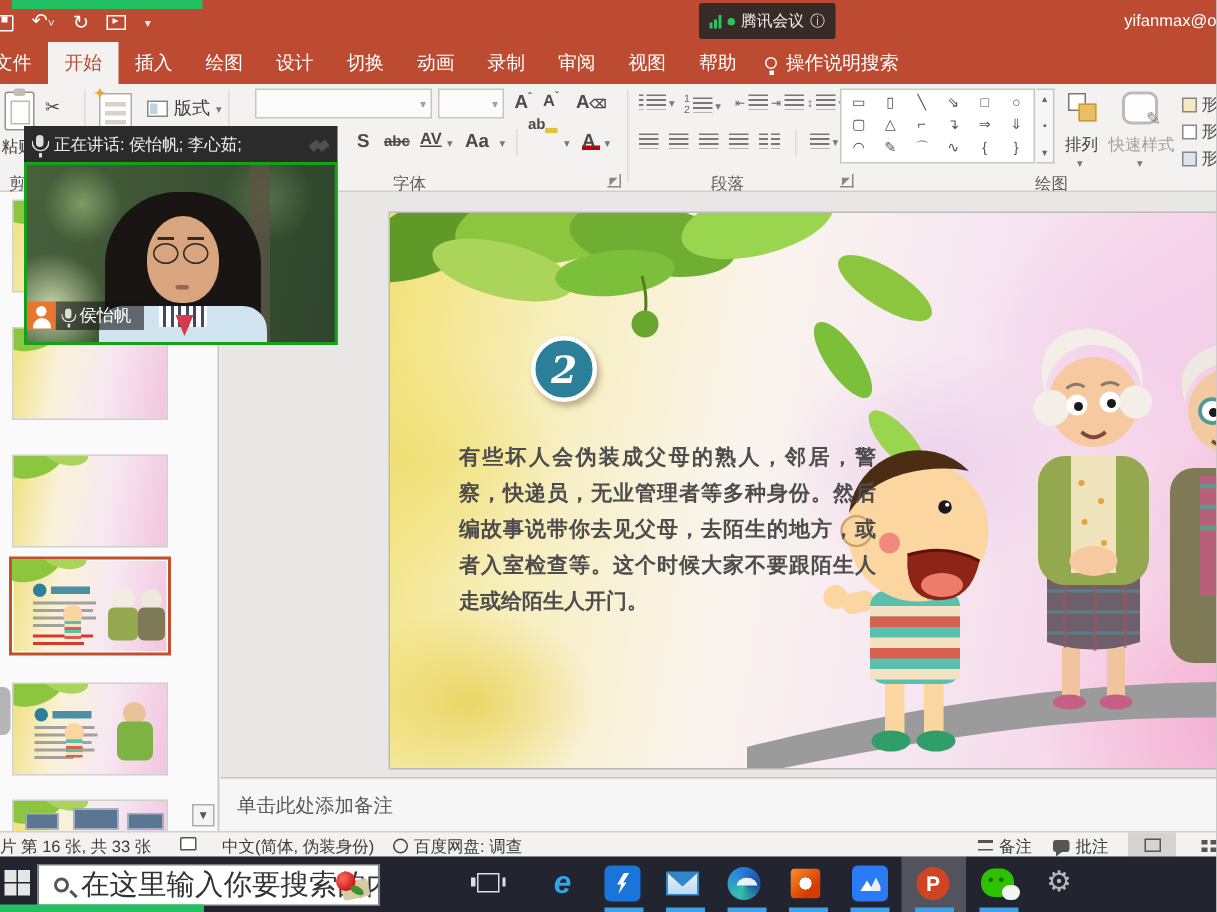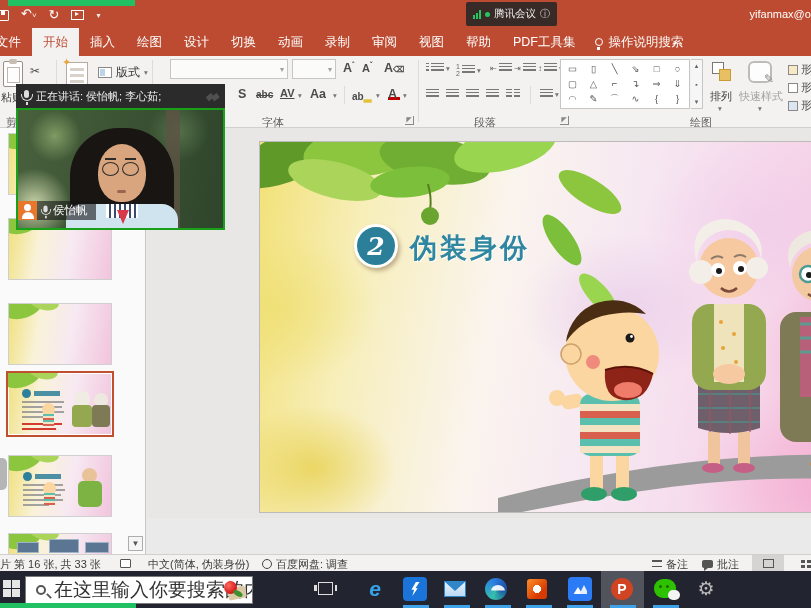--- a/index.html
+++ b/index.html
@@ -250,21 +250,20 @@
     <div class="rtab active">开始</div>
     <div class="rtab">插入</div>
     <div class="rtab">绘图</div>
     <div class="rtab">设计</div>
     <div class="rtab">切换</div>
     <div class="rtab">动画</div>
     <div class="rtab">录制</div>
     <div class="rtab">审阅</div>
     <div class="rtab">视图</div>
     <div class="rtab">帮助</div>
-    <div class="rtab">PDF工具集</div>
     <div class="bulbwrap">
       <span class="bulb"></span>
       <span>操作说明搜索</span>
     </div>
   </div>
 
   <div class="ribbon">
 
     <div class="clip-ic"></div>
     <div class="paste-lbl">粘贴</div>
@@ -291,21 +290,21 @@
     <div class="fbtn" style="left:343px;top:5px"><span>A</span><sup style="font-size:7px">ˆ</sup></div>
     <div class="fbtn" style="left:362px;top:5px;font-size:11px"><span>A</span><sup style="font-size:7px">ˇ</sup></div>
     <div class="fbtn" style="left:384px;top:5px">A<span style="font-size:8px">⌫</span></div>
     <div class="fbtn" style="left:238px;top:31px"><span>S</span></div>
     <div class="fbtn" style="left:256px;top:33px;font-size:10px;text-decoration:line-through"><span>abc</span></div>
     <div class="fbtn" style="left:280px;top:31px;font-size:11px;text-decoration:underline"><span>AV</span></div>
     <div class="fbtn fcar" style="left:298px;top:35px">▾</div>
     <div class="fbtn" style="left:310px;top:31px"><span>Aa</span></div>
     <div class="fbtn fcar" style="left:333px;top:35px">▾</div>
     <div class="gsep" style="left:344px;top:30px;height:18px"></div>
-    <div class="fbtn" style="left:352px;top:35px;font-size:10px">ab<span style="color:#e2c23a">▂</span></div>
+    <div class="fbtn" style="left:352px;top:21px;font-size:10px">ab<span style="color:#e2c23a">▂</span></div>
     <div class="fbtn fcar" style="left:376px;top:35px">▾</div>
     <div class="fbtn" style="left:388px;top:31px">A<span style="display:block;margin-top:-4px;height:3px;width:12px;background:#c00000"></span></div>
     <div class="fbtn fcar" style="left:403px;top:35px">▾</div>
     <div class="glabel" style="left:262px">字体</div>
     <div class="launcher" style="left:405px">◢</div>
     <div class="gsep" style="left:418px"></div>
 
     <div class="pitem" style="left:426px;top:7px">
         <span class="bul"></span>
         <span class="hl"></span>
@@ -547,24 +546,27 @@
           <path d="M530,126 a30,30 0 0 1 58,-6 q2,-20 -16,-28 q-20,-9 -36,4 q-12,10 -6,30 z" fill="#eee9e0"></path>
           <circle cx="548" cy="132" r="8" fill="#fff" stroke="#4f9a94" stroke-width="2.5"></circle>
           <circle cx="575" cy="130" r="8" fill="#fff" stroke="#4f9a94" stroke-width="2.5"></circle>
           <circle cx="549" cy="133" r="3" fill="#1a1a1a"></circle>
           <path d="M548,152 q8,6 16,0" stroke="#7c4a3c" stroke-width="2.5" fill="none"></path>
           <rect x="556" y="290" width="12" height="30" fill="#5a5540"></rect>
           <ellipse cx="562" cy="322" rx="12" ry="5" fill="#c98a3d"></ellipse>
         </g>
       </svg>
       <div class="badge">2</div>
-      <div class="slide-title">伪装身份</div>
-    </div>
-  </div>
-
+      <div class="slide-body">有些坏人会伪装成父母的熟人，邻居，警察，快递员，无业管理者等多种身份。然后编故事说带你去见父母，去陌生的地方，或者入室检查等。这个时候大家不要跟陌生人走或给陌生人开门。</div>
+    </div>
+  </div>
+
+  <div class="notes">
+    <span>单击此处添加备注</span>
+  </div>
 
   <div class="statusbar">
     <span class="st" style="left:-22px">幻灯片 第 16 张, 共 33 张</span>
     <span class="st" style="left:120px"><span class="book-ic"></span></span>
     <span class="st" style="left:148px">中文(简体, 伪装身份)</span>
     <span class="st" style="left:262px"><span class="acc-ic"></span><span>百度网盘: 调查</span></span>
     <span class="st" style="left:652px"><span class="note-ic"></span><span>备注</span></span>
     <span class="st" style="left:702px"><span class="cmt-ic"></span><span>批注</span></span>
     <span class="viewbtn on" style="left:752px">
         <span class="vic"></span>

